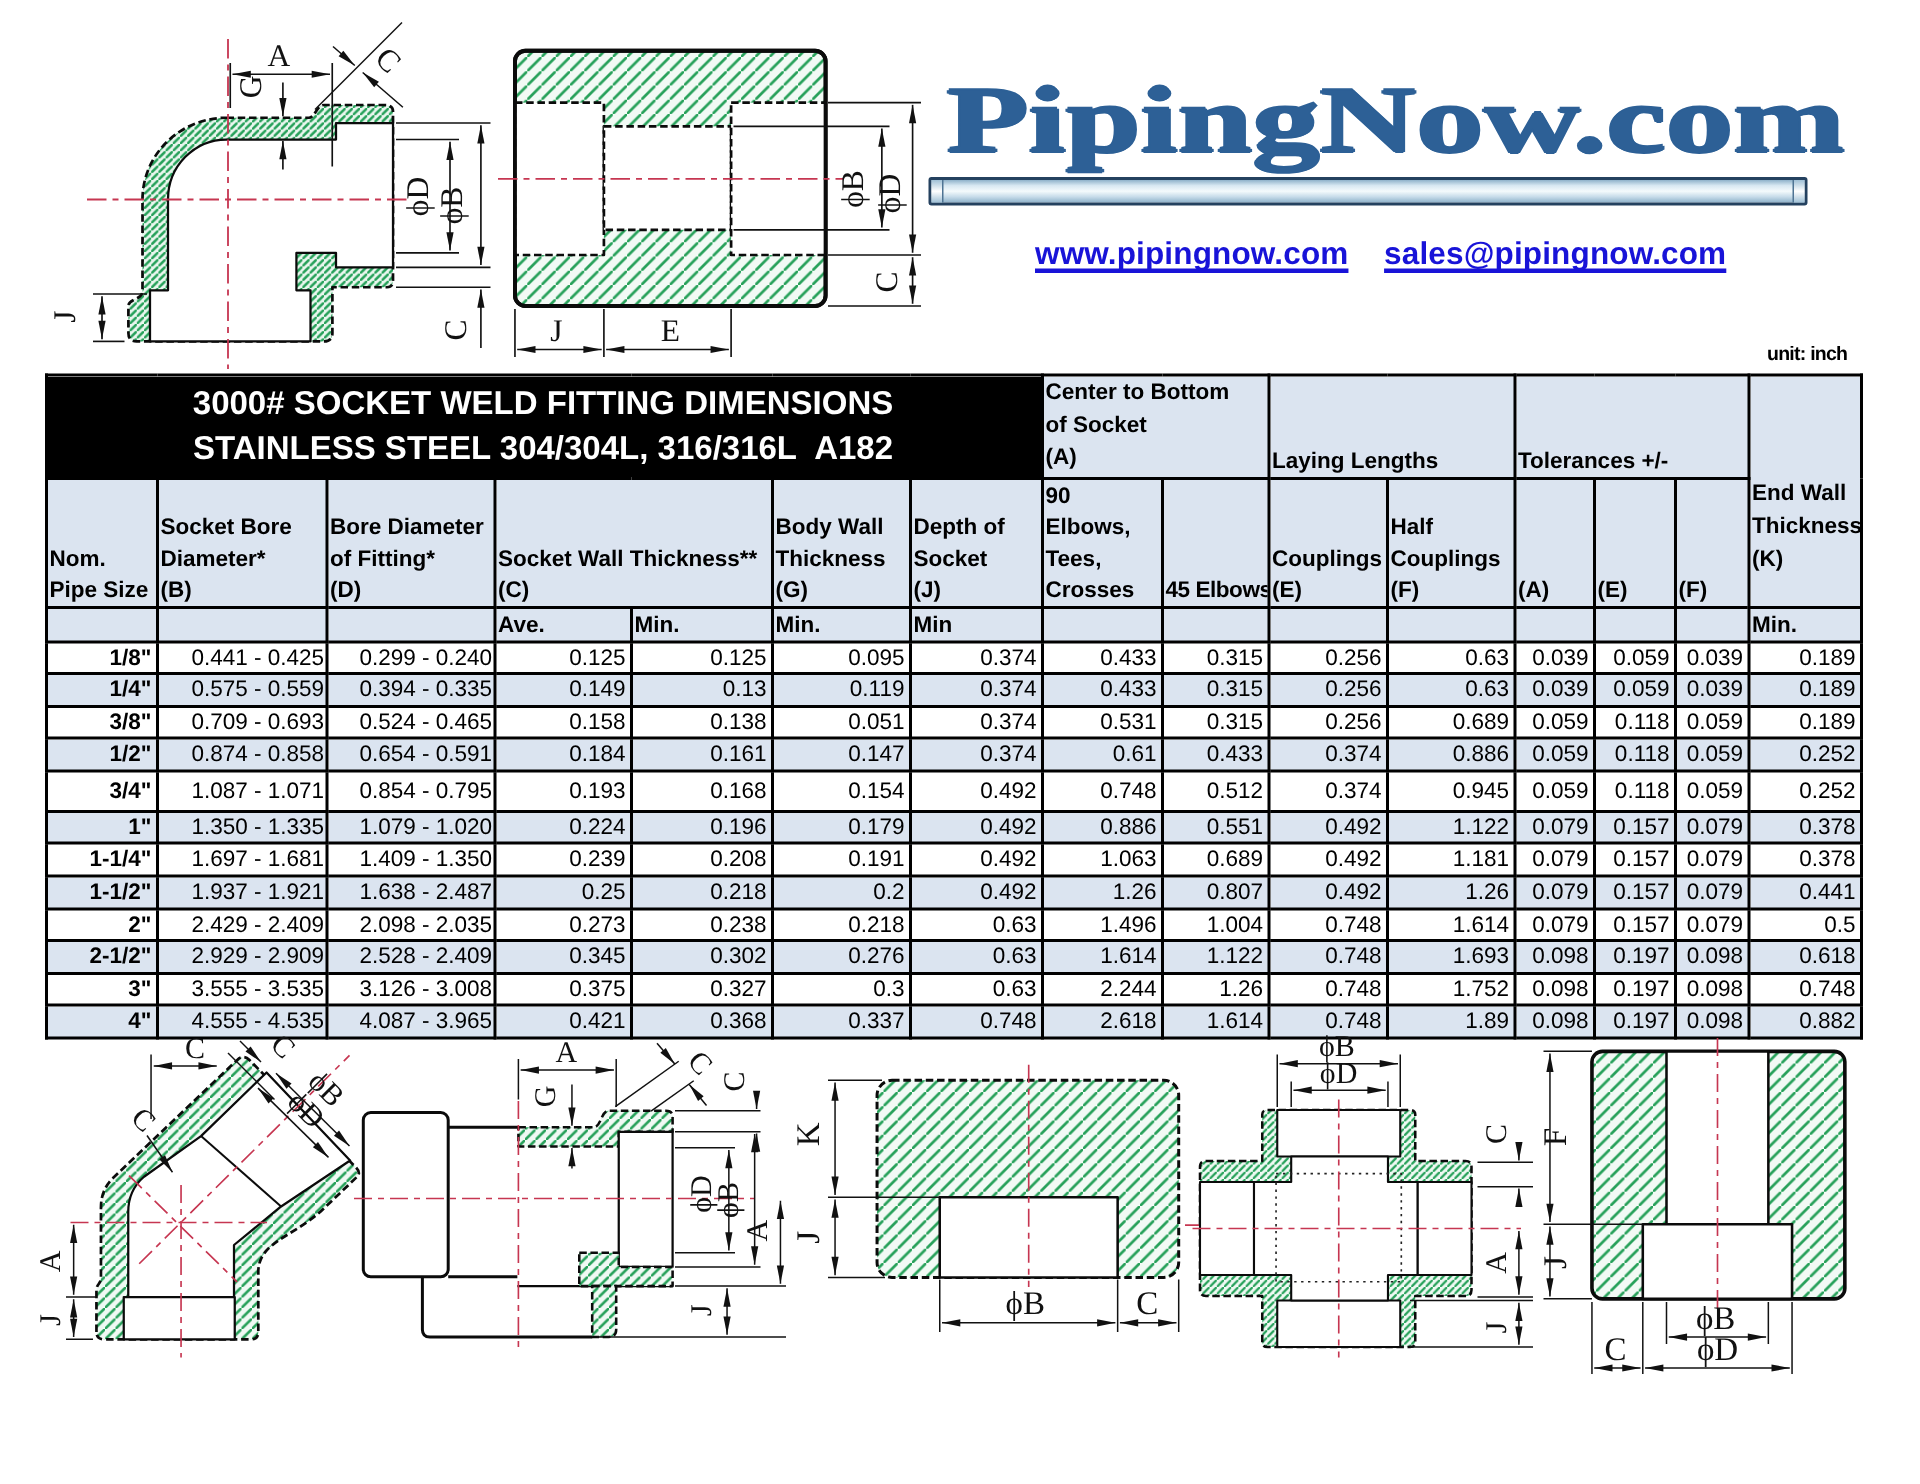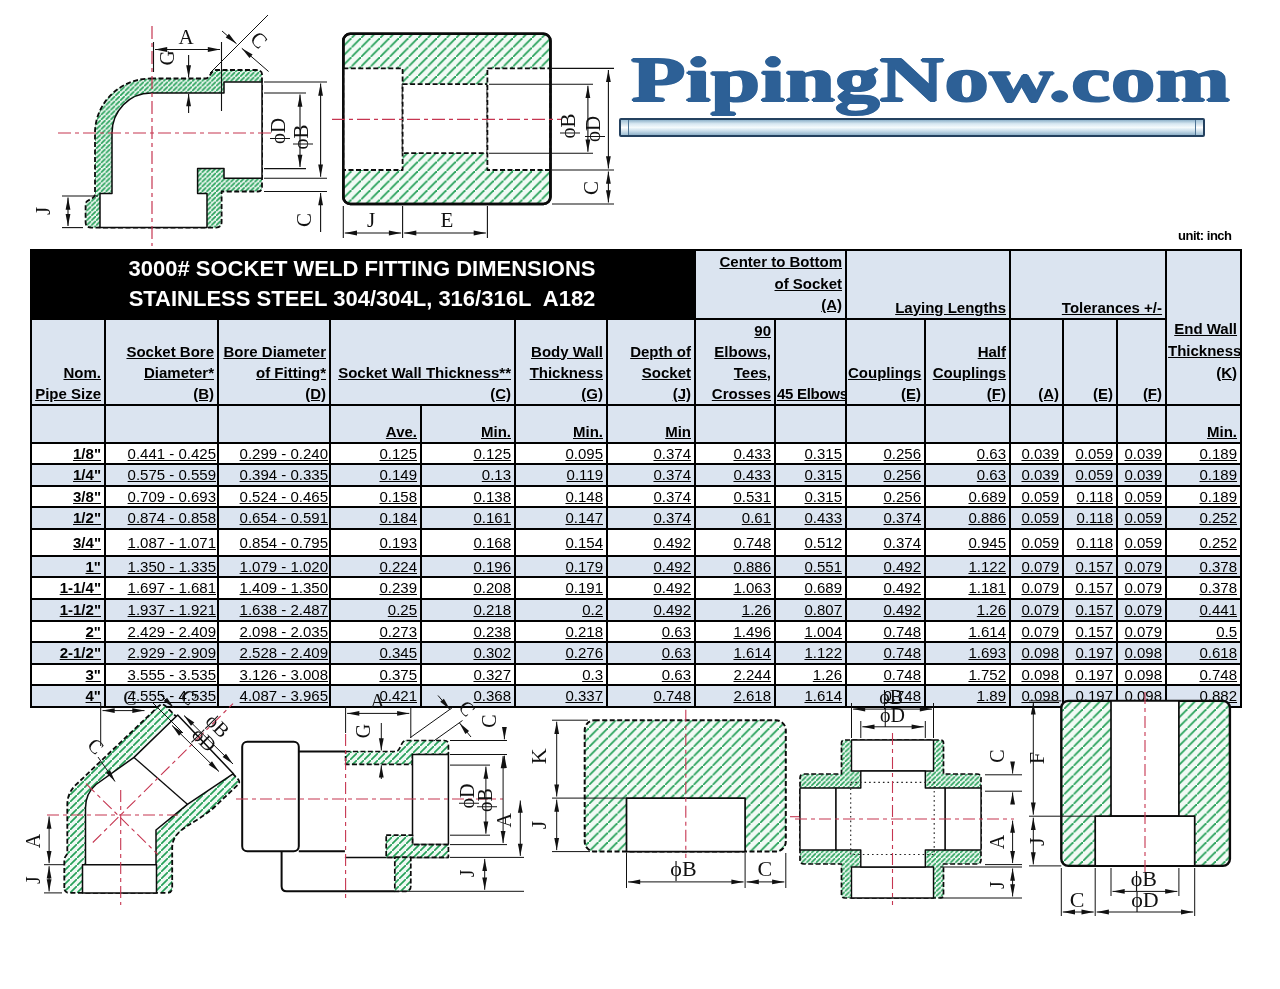--- a/index.html
+++ b/index.html
@@ -17,44 +17,45 @@
   #pipebar:before{content:"";position:absolute;left:0;top:0;width:7px;height:100%;
         background:linear-gradient(to bottom,#9fc0d6,#ffffff,#9fc0d6);border-right:1px solid #4f7494;}
   #pipebar:after{content:"";position:absolute;right:0;top:0;width:7px;height:100%;
         background:linear-gradient(to bottom,#9fc0d6,#ffffff,#9fc0d6);border-left:1px solid #4f7494;}
   #links{position:absolute;left:690px;top:158px;font-size:21px;font-weight:bold;
         color:#1813d8;white-space:nowrap;letter-spacing:0.1px;}
   #links u{text-decoration-thickness:2.5px;text-underline-offset:3px;text-decoration-skip-ink:none;}
   #unit{position:absolute;left:1178px;top:228px;font-size:13px;font-weight:bold;color:#000;letter-spacing:-0.5px;}
 
   table.spec{position:absolute;left:30px;top:249px;border-collapse:collapse;
-        table-layout:fixed;width:1210px;text-decoration:underline;}
+        table-layout:fixed;width:1210px;}
   table.spec td{border:2px solid #000;font-size:15px;color:#000;overflow:hidden;
         padding:0 3px 0 1px;line-height:21px;}
-  td.hdr{background:#dbe4f0;font-weight:bold;text-align:right;vertical-align:bottom;
+  td.hdr{background:#dbe4f0;font-weight:bold;text-align:left;vertical-align:bottom;
         padding:0 0 1px 0;line-height:21.5px;}
   table.spec td.title{background:#000;color:#fff;font-weight:bold;text-align:center;
         font-size:22px;line-height:30px;vertical-align:middle;}
   tr.data td{text-align:right;line-height:19.6px;}
   tr.data td.nom{font-weight:bold;}
   tr.data td.lft{text-align:right;padding:0 1px 0 3px;}
   tr.blue td{background:#dbe4f0;}
   td.bl{border-left-width:3px;}
   td.br{border-right-width:3px;}
   td.bt{border-top-width:3px;}
   td.bb{border-bottom-width:3px;}
 </style>
 </head>
 <body>
 <div id="page">
 
 <div id="logo">PipingNow.com</div>
 
 <div id="pipebar"></div>
 
+<div id="links"><u>www.pipingnow.com</u>&nbsp;&nbsp;&nbsp;&nbsp;<u>sales@pipingnow.com</u></div>
 
 <div id="unit">unit: inch</div>
 
 <table class="spec">
 <colgroup>
 <col style="width:74px">
         <col style="width:113px">
         <col style="width:112px">
 <col style="width:91px">
         <col style="width:94px">
@@ -85,21 +86,21 @@
   <td class="hdr bl">Body Wall<br>Thickness<br>(G)</td>
   <td class="hdr">Depth of<br>Socket<br>(J)</td>
   <td class="hdr bl">90<br>Elbows,<br>Tees,<br>Crosses</td>
   <td class="hdr" style="white-space:nowrap;letter-spacing:-0.3px;">45 Elbows</td>
   <td class="hdr bl">Couplings<br>(E)</td>
   <td class="hdr">Half<br>Couplings<br>(F)</td>
   <td class="hdr bl">(A)</td>
   <td class="hdr">(E)</td>
   <td class="hdr">(F)</td>
 </tr>
-<tr style="height:38px">
+<tr style="height:23px">
   <td class="hdr bl bb"></td>
           <td class="hdr bb"></td>
           <td class="hdr bb"></td>
   <td class="hdr bl bb">Ave.</td>
           <td class="hdr bb">Min.</td>
   <td class="hdr bl bb">Min.</td>
           <td class="hdr bb">Min</td>
   <td class="hdr bl bb"></td>
           <td class="hdr bb"></td>
   <td class="hdr bl bb"></td>
@@ -142,21 +143,21 @@
           <td>0.059</td>
           <td>0.039</td>
           <td class="br">0.189</td>
         </tr>
 <tr class="data" style="height:19.5px">
           <td class="nom bl">3/8"</td>
           <td class="lft">0.709 - 0.693</td>
           <td class="lft">0.524 - 0.465</td>
           <td class="bl">0.158</td>
           <td>0.138</td>
-          <td class="bl">0.148</td>
+          <td class="bl">0.051</td>
           <td>0.374</td>
           <td class="bl">0.531</td>
           <td>0.315</td>
           <td class="bl">0.256</td>
           <td>0.689</td>
           <td class="bl">0.059</td>
           <td>0.118</td>
           <td>0.059</td>
           <td class="br">0.189</td>
         </tr>

